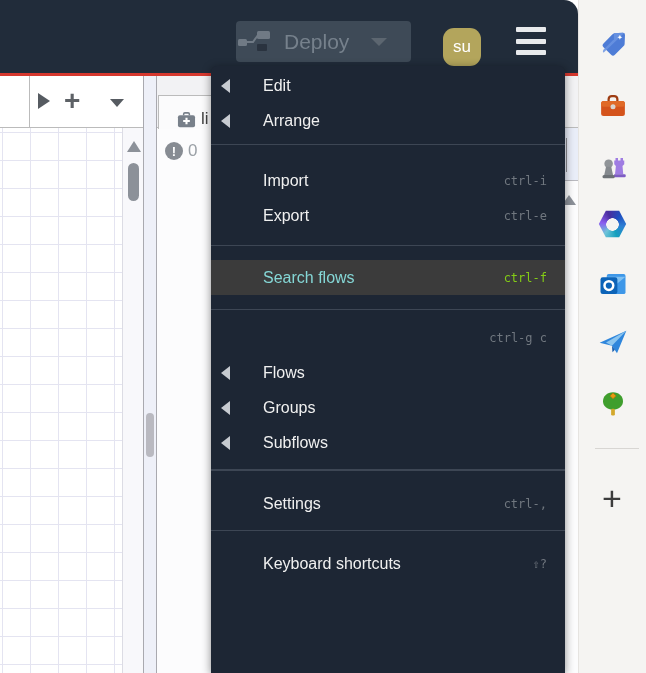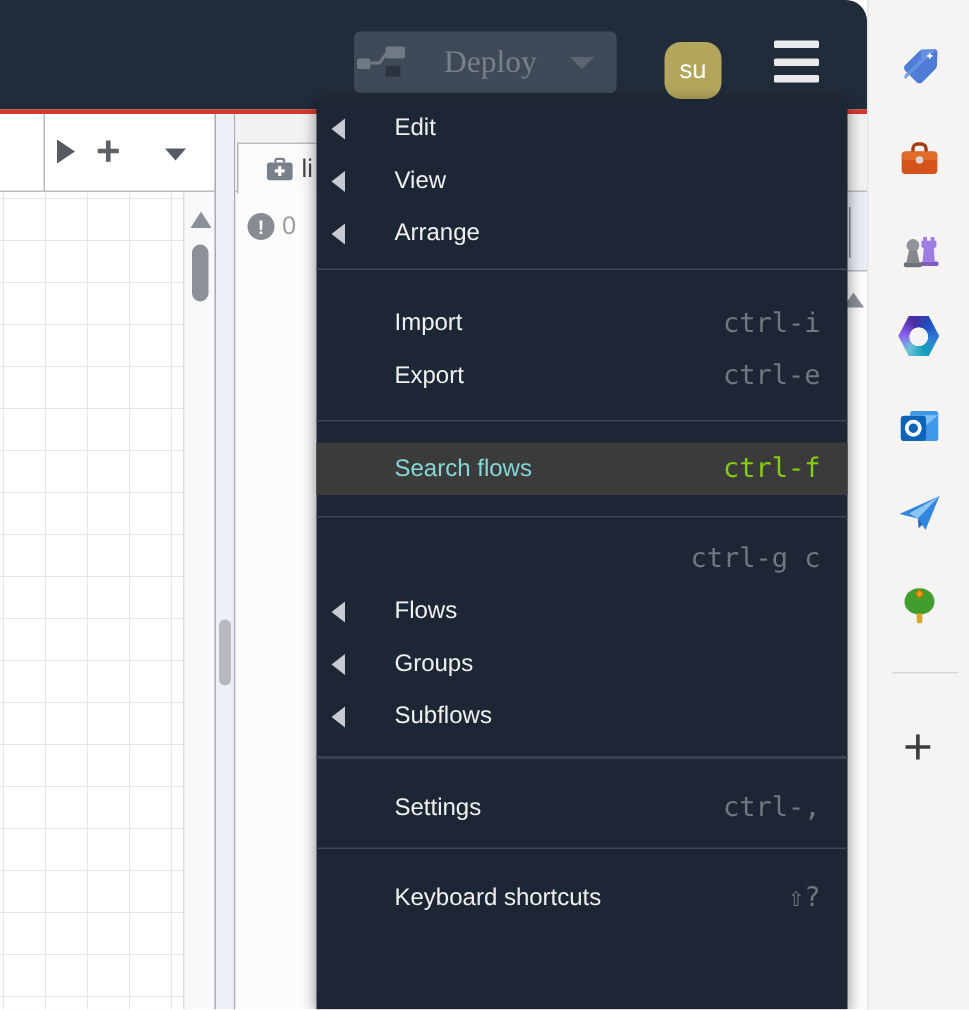--- a/index.html
+++ b/index.html
@@ -8,21 +8,21 @@
   #stage { position:relative; width:646px; height:673px; overflow:hidden; }
 
   
   #page { position:absolute; left:0; top:0; width:578px; height:673px; background:#fcfcfd;
           border-radius:0 14px 0 0; overflow:hidden; }
   #nr-header { position:absolute; left:0; top:0; width:578px; height:73px; background:#212c3a; }
   #red-line { position:absolute; left:0; top:73px; width:578px; height:3px; background:#d6382e; }
 
   #deploy-btn { position:absolute; left:236px; top:21px; width:175px; height:41px;
                 background:#3e4a57; border-radius:4px; display:flex; align-items:center; }
-  #deploy-btn .dlabel { color:#76818c; font-size:21px; margin-left:24px;font-family:Liberation Serif, serif; }
+  #deploy-btn .dlabel { color:#76818c; font-size:21px; margin-left:12px; }
   #deploy-btn .caret { width:0; height:0; border-left:8px solid transparent; border-right:8px solid transparent;
                        border-top:8px solid #5c6670; margin-left:22px; }
   #avatar { position:absolute; left:443px; top:28px; width:38px; height:38px; border-radius:11px;
             background:#b3a55c; color:#fff; font-size:17px; display:flex; align-items:center; justify-content:center; }
   #hamburger { position:absolute; left:516px; top:27px; width:30px; height:28px; display:flex;
                flex-direction:column; justify-content:space-between; cursor:pointer; }
   #hamburger .bar { height:5px; background:#e8eaec; border-radius:1px; }
 
   
   #tabbar { position:absolute; left:0; top:76px; width:144px; height:52px; background:#fff;
@@ -52,21 +52,21 @@
   #divider-strip { position:absolute; left:143px; top:76px; width:14px; height:597px;
                    background:#eef0f8; border-left:1px solid #a9a9af; border-right:1px solid #a9a9af; }
   #divider-thumb { position:absolute; left:2px; top:337px; width:8px; height:44px;
                    background:#b9b9c0; border-radius:4px; }
 
   
   #panel { position:absolute; left:157px; top:76px; width:421px; height:597px; background:#fcfcfd; }
   #panel-tabbar { position:absolute; left:0; top:0; width:421px; height:52px; background:#f2f2f4;
                   border-bottom:1px solid #bbb; }
   #panel-active-tab { position:absolute; left:1px; top:19px; width:60px; height:34px; background:#fbfbfc;
-                      border:1px solid #bbb; border-bottom:none; display:flex; align-items:center; }
+                      border:1px solid #bbb; border-bottom:none; display:flex; align-items:flex-end; }
   #panel-active-tab svg { margin-left:18px; }
   #panel-tab-label { color:#444; font-size:17px; margin-left:5px; }
   #panel-badge-row { position:absolute; left:0; top:60px; width:60px; height:30px; display:flex; align-items:center; }
   #warn-badge { width:18px; height:18px; border-radius:50%; background:#878c93; color:#fff; font-size:13px;
                 font-weight:bold; display:flex; align-items:center; justify-content:center; margin-left:8px; }
   #warn-count { color:#9aa0a6; font-size:17px; margin-left:5px; }
   #panel-input-band { position:absolute; right:0; top:52px; width:13px; height:53px; background:#e9edf8;
                       border-bottom:1px solid #b9b9bf; }
   #panel-input-edge { position:absolute; left:1px; top:10px; width:1px; height:34px; background:#8a8a90; }
   #panel-scroll-up { position:absolute; right:2px; top:119px; width:0; height:0;
@@ -83,21 +83,21 @@
   .menu-section.s4 { padding:10px 0 9px; }
   .menu-section.s5 { padding:15px 0 9px; }
   .menu-section.s6 { padding:15px 0 9px; }
   .menu-section.s7 { padding:15px 0 9px; }
   .menu-sep { height:1px; background:#3d4654; }
   .menu-item { position:relative; height:35px; display:flex; align-items:center; cursor:pointer; }
   .menu-item .submenu-arrow { position:absolute; left:10px; width:0; height:0;
         border-top:7px solid transparent; border-bottom:7px solid transparent;
         border-right:9px solid #c7cbd1; }
   .menu-item .menu-label { color:#f0f0f0; font-size:16px; margin-left:52px; }
-  .menu-item .menu-shortcut { margin-left:auto; margin-right:18px; color:#70777f; font-size:18px;
+  .menu-item .menu-shortcut { margin-left:auto; margin-right:18px; color:#70777f; font-size:12px;
         font-family:"DejaVu Sans Mono", monospace; }
   .menu-item.highlighted { background:#3b3b3b;text-align:center; }
   .menu-item.highlighted .menu-label { color:#85d7d6; }
   .menu-item.highlighted .menu-shortcut { color:#84cc16; }
 
   
   #edge-sidebar { position:absolute; left:578px; top:0; width:68px; height:673px; background:#f5f4f2;
                   border-left:1px solid #e6e4e1; }
   .side-icon-btn { position:absolute; left:50%; transform:translateX(-50%); width:40px; height:40px;
                    display:flex; align-items:center; justify-content:center; cursor:pointer; }
@@ -176,25 +176,20 @@
 
     <div id="main-menu">
         <div class="menu-section s1">
           <div class="menu-item">
     <span class="submenu-arrow"></span>
     <span class="menu-label">Edit</span>
     <span class="menu-shortcut"></span>
   </div>
           <div class="menu-item">
     <span class="submenu-arrow"></span>
-    <span class="menu-label">View</span>
-    <span class="menu-shortcut"></span>
-  </div>
-          <div class="menu-item">
-    <span class="submenu-arrow"></span>
     <span class="menu-label">Arrange</span>
     <span class="menu-shortcut"></span>
   </div>
         </div>
         <div class="menu-sep"></div>
         <div class="menu-section s2">
           <div class="menu-item">
 
     <span class="menu-label">Import</span>
     <span class="menu-shortcut">ctrl-i</span>

